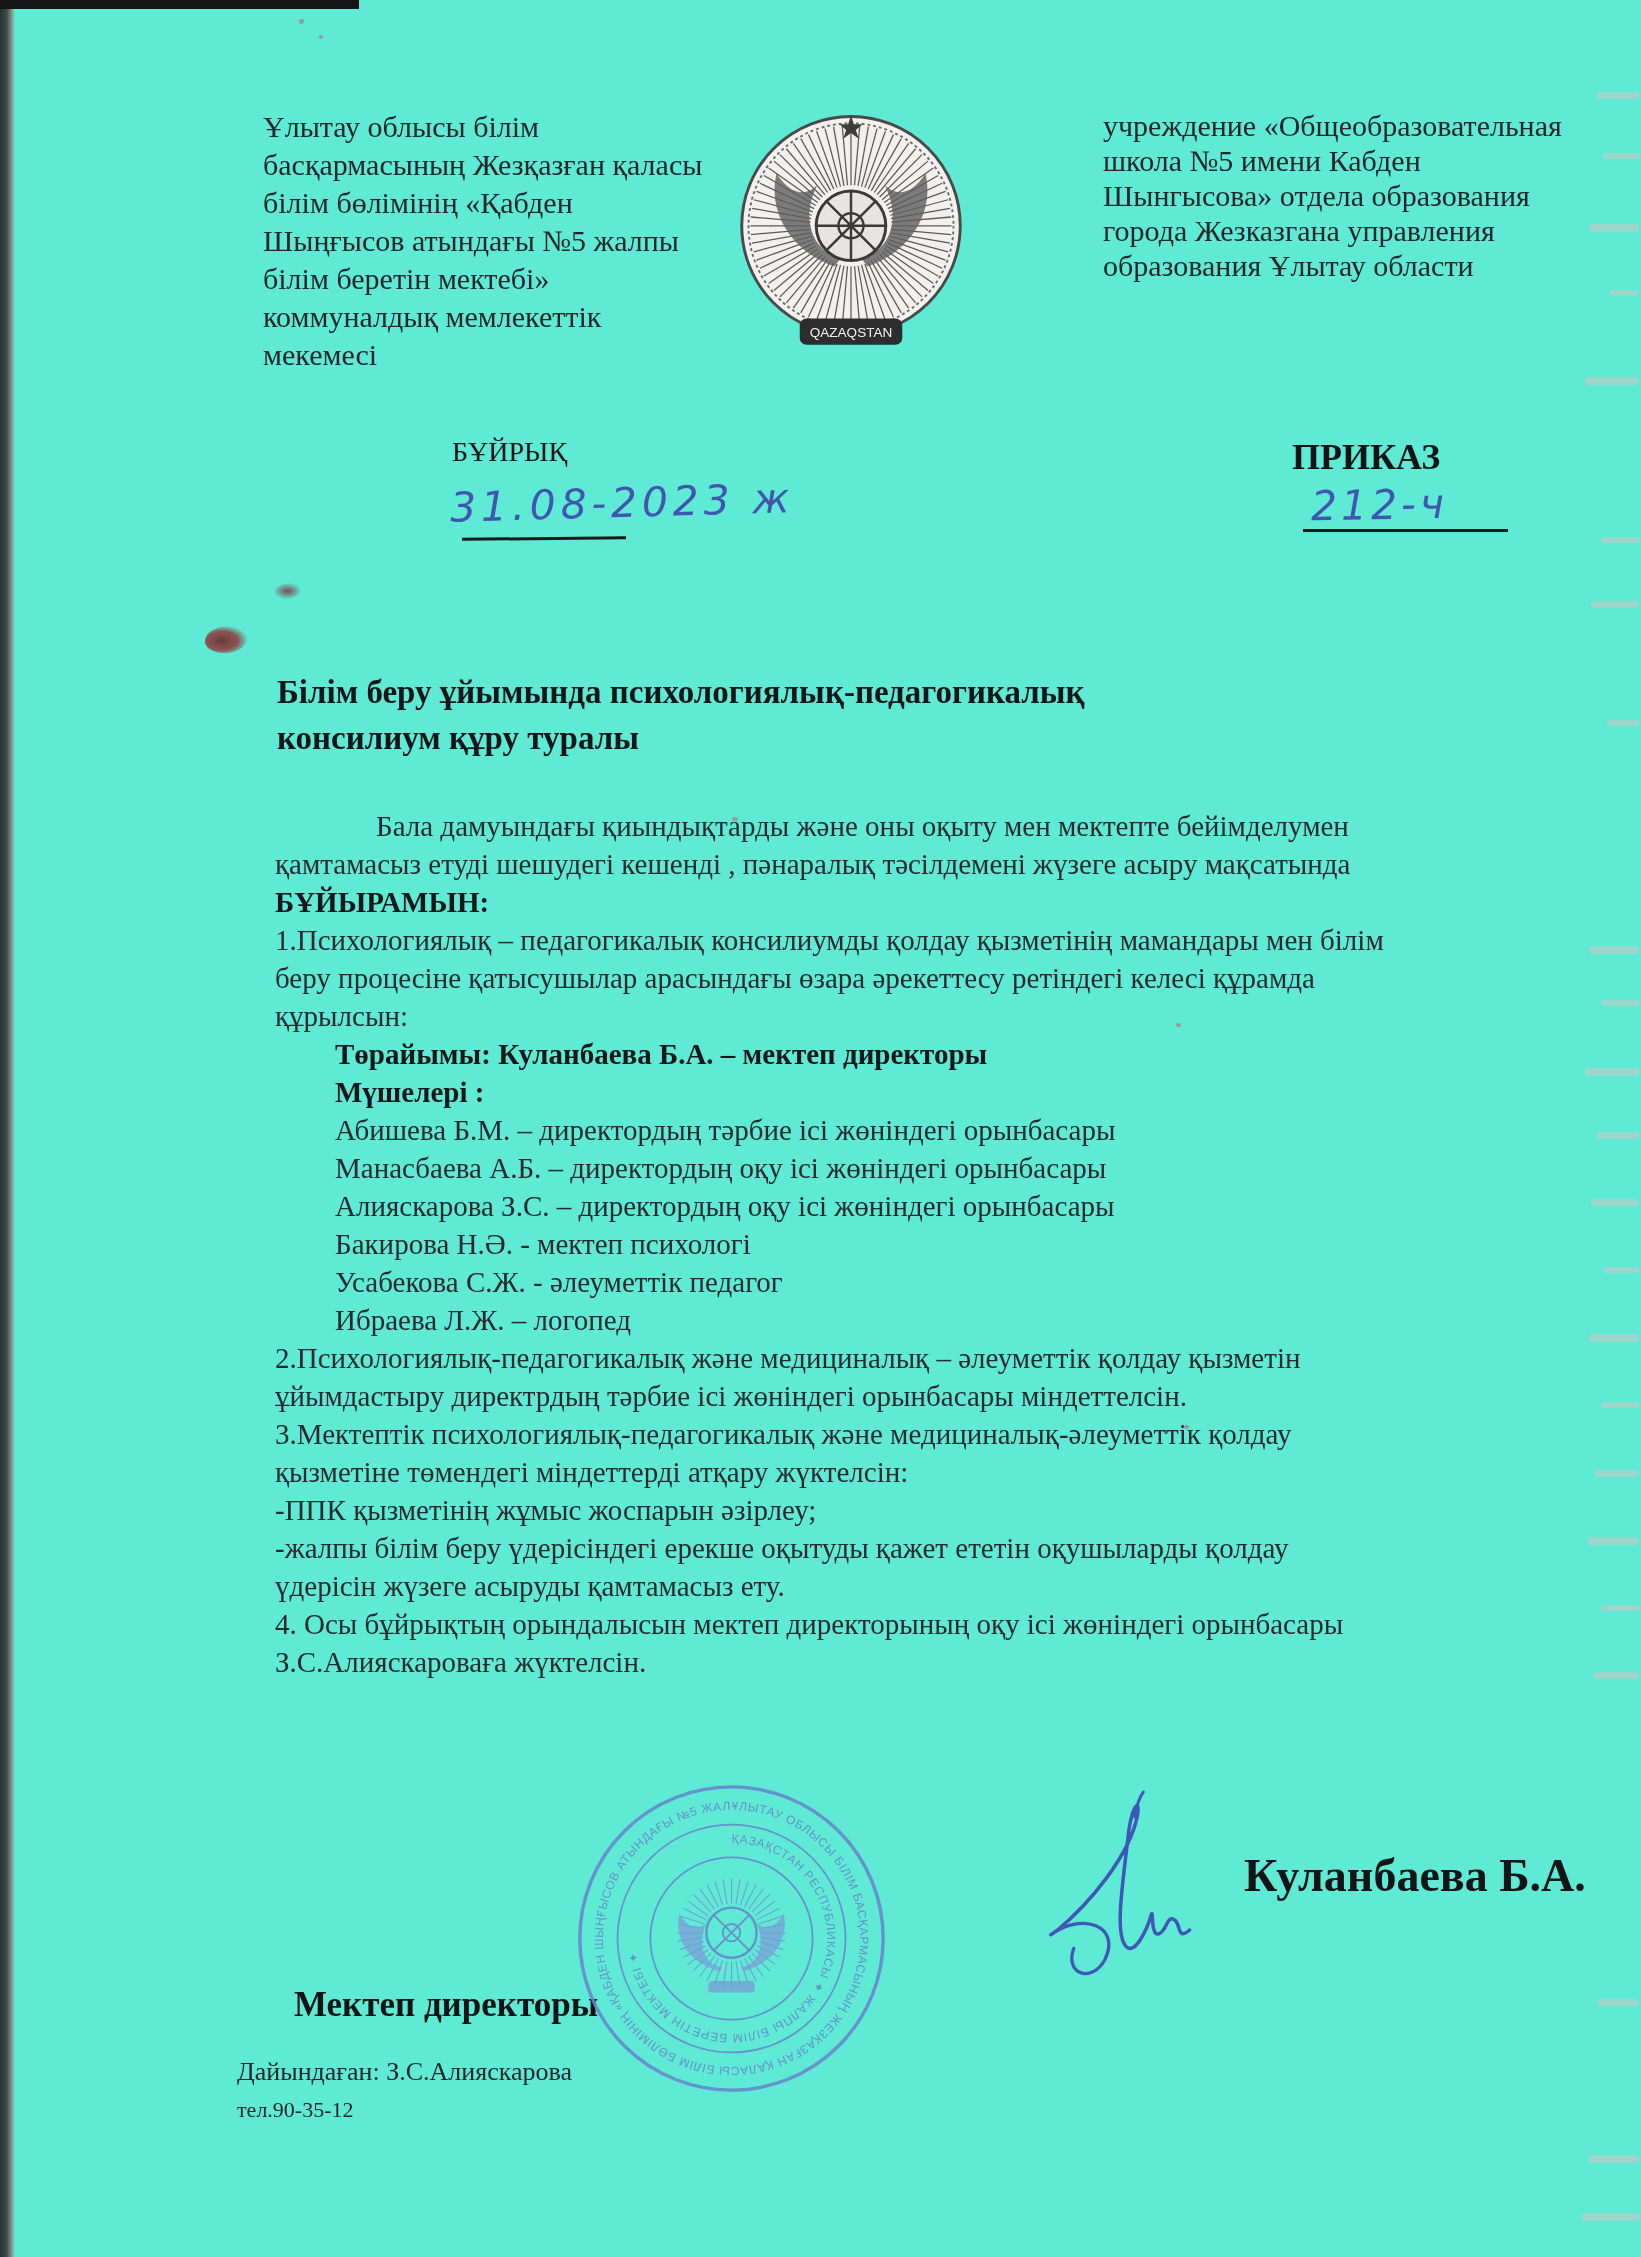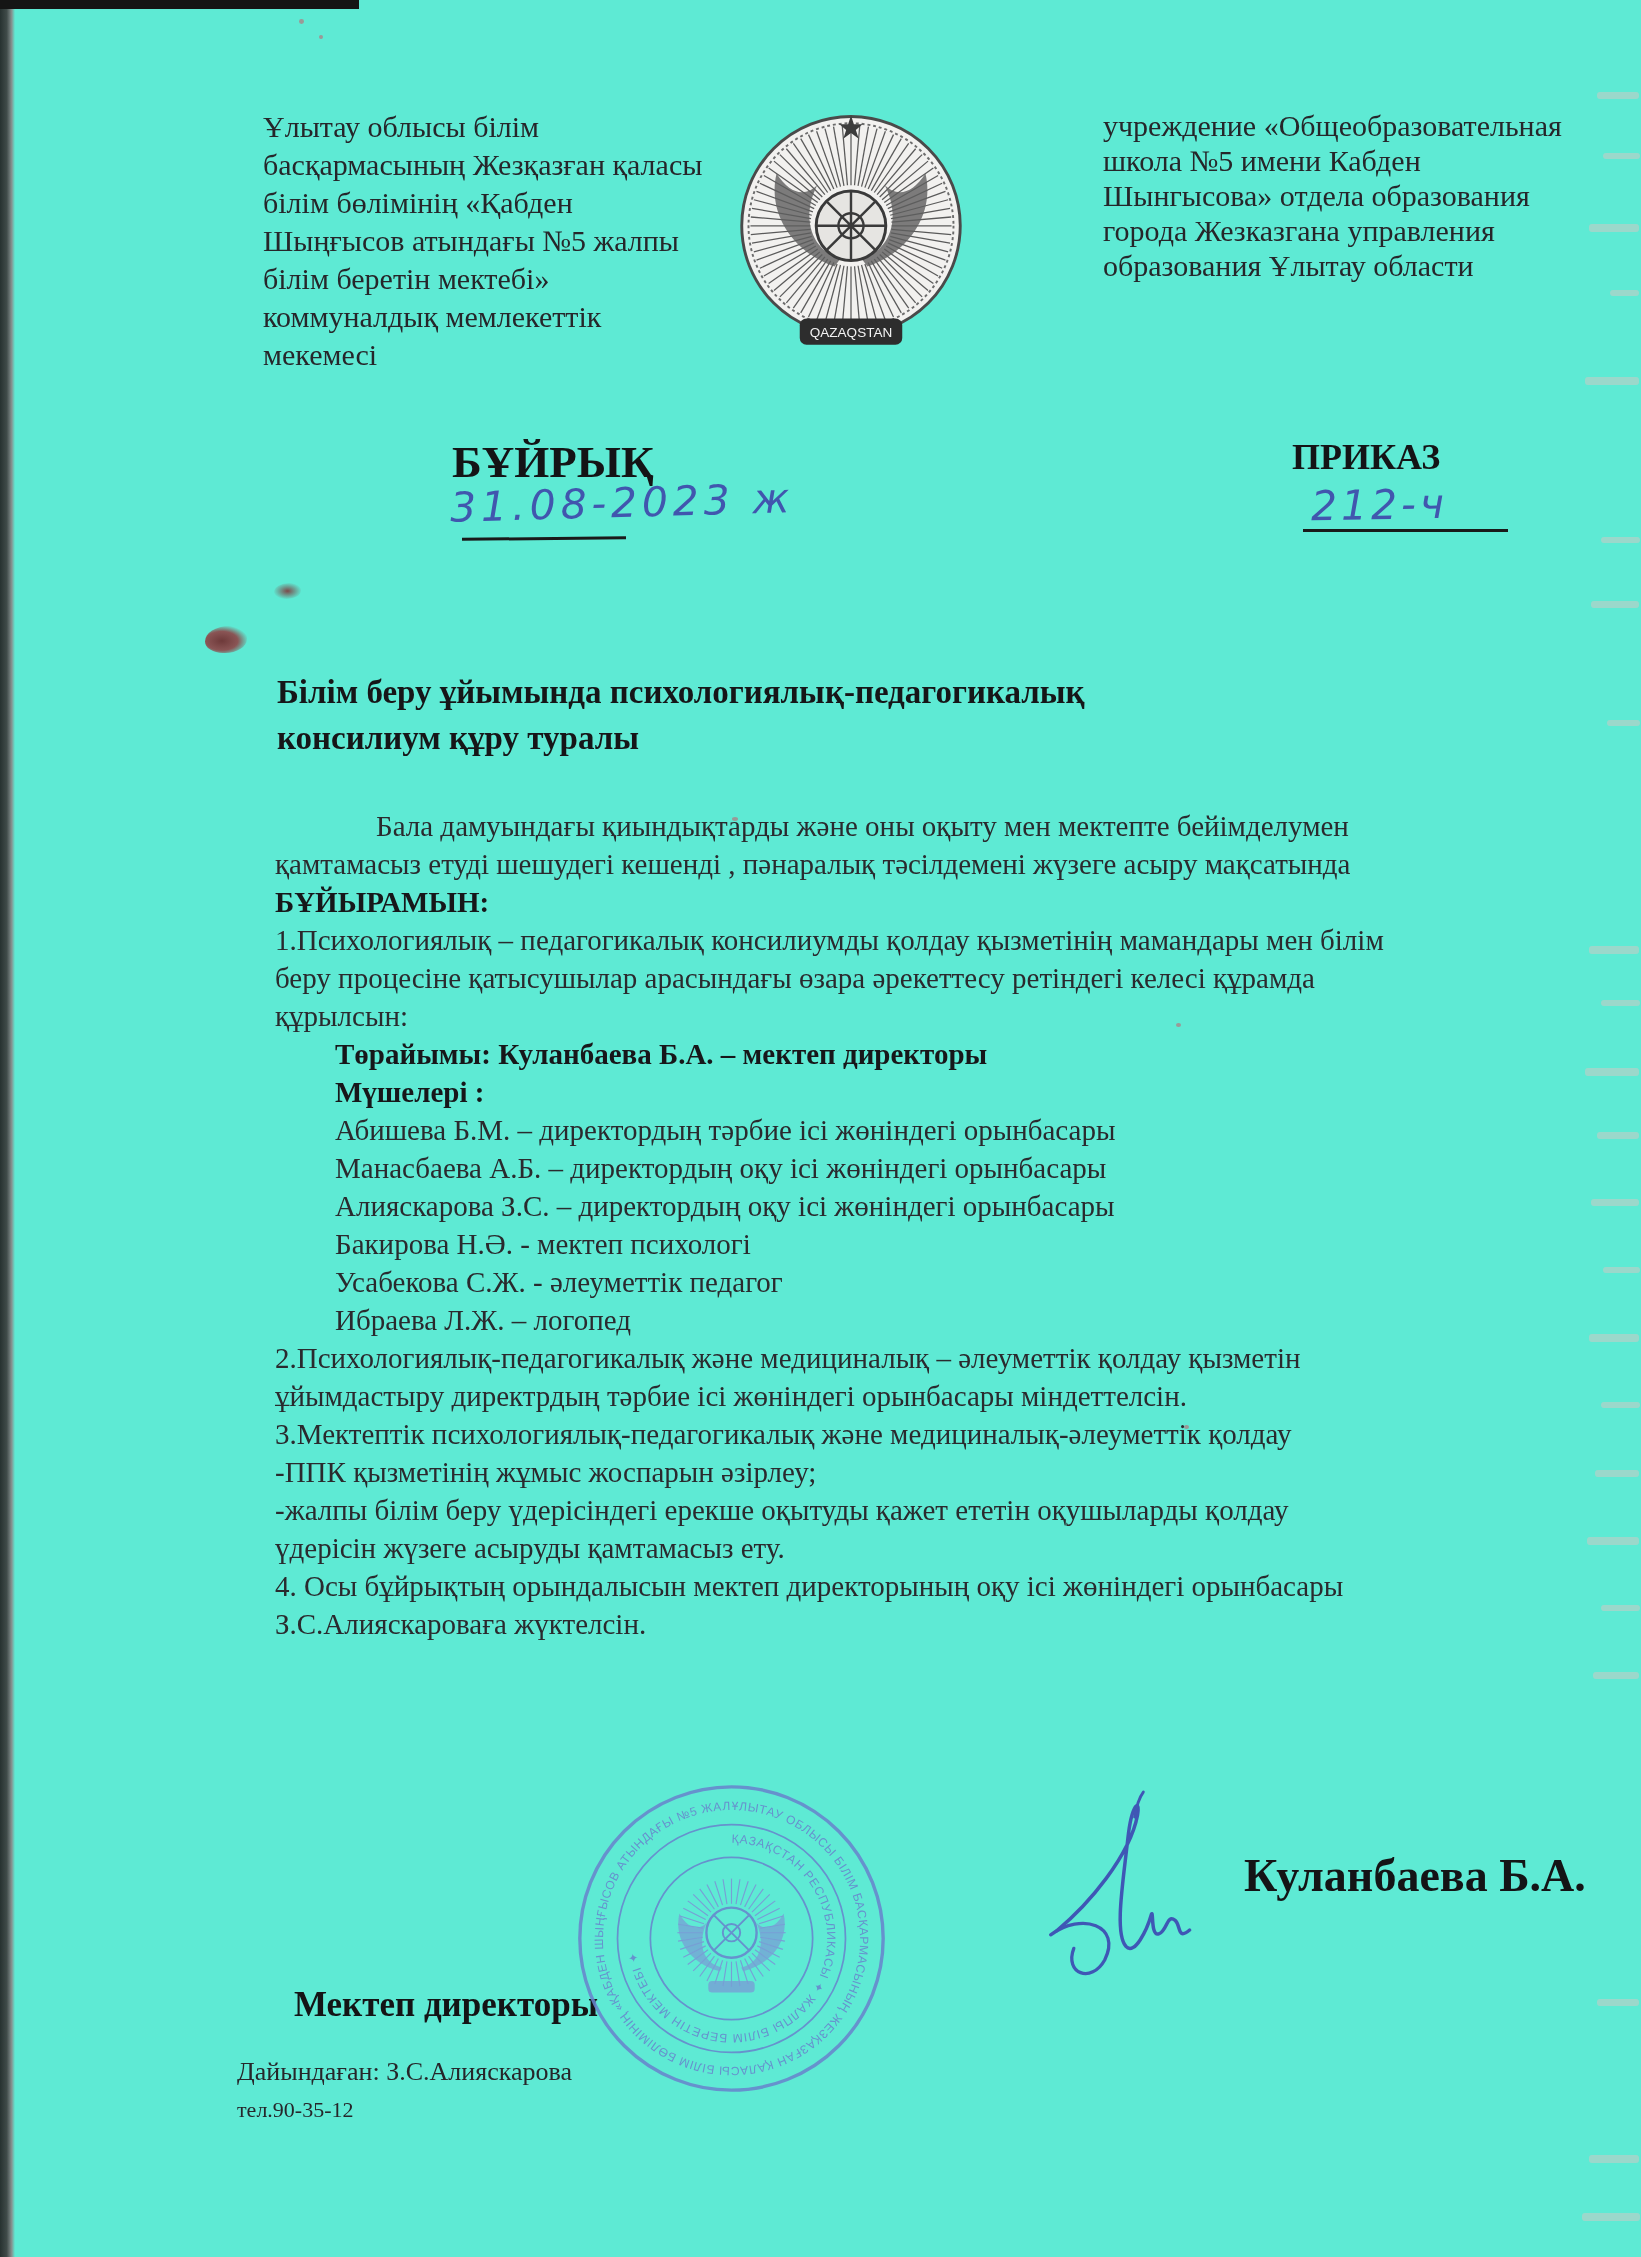--- a/index.html
+++ b/index.html
@@ -25,21 +25,21 @@
     background:radial-gradient(ellipse at 50% 50%,#7c4a4a 0%,rgba(150,110,110,0) 75%);}
 
   
   .header-left{position:absolute;left:263px;top:108px;width:483px;
     font-size:30px;line-height:38px;}
   .header-right{position:absolute;left:1103px;top:108px;width:521px;
     font-size:30px;line-height:35px;}
   .emblem{position:absolute;left:734px;top:102px;width:234px;height:263px;}
 
   
-  .order-kk{position:absolute;left:452px;top:436px;font-size:45px;font-weight:bold;color:#141416;}
+  .order-kk{position:absolute;left:452px;top:436px;font-size:28px;font-weight:normal;color:#141416;}
   .order-ru{position:absolute;left:1292px;top:436px;font-size:36px;font-weight:bold;color:#141416;}
   .hw{position:absolute;font-family:"DejaVu Sans",sans-serif;font-style:italic;
     color:#4156ae;}
   .hw-date{left:450px;top:479px;font-size:41px;letter-spacing:4.8px;transform:rotate(-1.6deg);}
   .hw-num{left:1311px;top:481px;font-size:41px;letter-spacing:3.9px;transform:rotate(-1deg);}
   .uline{position:absolute;height:2.9px;background:#1a1a1a;}
   .uline-kk{left:462px;top:537px;width:164px;transform:rotate(-0.6deg);}
   .uline-ru{left:1303px;top:529px;width:205px;}
 
   
@@ -208,20 +208,21 @@
     <div class="l-ind l-bold">Мүшелері :</div>
     <div class="l-ind">Абишева Б.М. – директордың тәрбие ісі жөніндегі орынбасары</div>
     <div class="l-ind">Манасбаева А.Б. – директордың оқу ісі жөніндегі орынбасары</div>
     <div class="l-ind">Алияскарова З.С. – директордың оқу ісі жөніндегі орынбасары</div>
     <div class="l-ind">Бакирова Н.Ә. - мектеп психологі</div>
     <div class="l-ind">Усабекова С.Ж. - әлеуметтік педагог</div>
     <div class="l-ind">Ибраева Л.Ж. – логопед</div>
     <div>2.Психологиялық-педагогикалық және медициналық – әлеуметтік қолдау қызметін</div>
     <div>ұйымдастыру директрдың тәрбие ісі жөніндегі орынбасары міндеттелсін.</div>
     <div>3.Мектептік психологиялық-педагогикалық және медициналық-әлеуметтік қолдау</div>
+    <div>қызметіне төмендегі міндеттерді атқару жүктелсін:</div>
     <div>-ППК қызметінің жұмыс жоспарын әзірлеу;</div>
     <div>-жалпы білім беру үдерісіндегі ерекше оқытуды қажет ететін оқушыларды қолдау</div>
     <div>үдерісін жүзеге асыруды қамтамасыз ету.</div>
     <div>4. Осы бұйрықтың орындалысын мектеп директорының оқу ісі жөніндегі орынбасары</div>
     <div>З.С.Алияскароваға жүктелсін.</div>
   </div>
 
   <div class="sig-role">Мектеп директоры</div>
 
   <div class="stamp">

